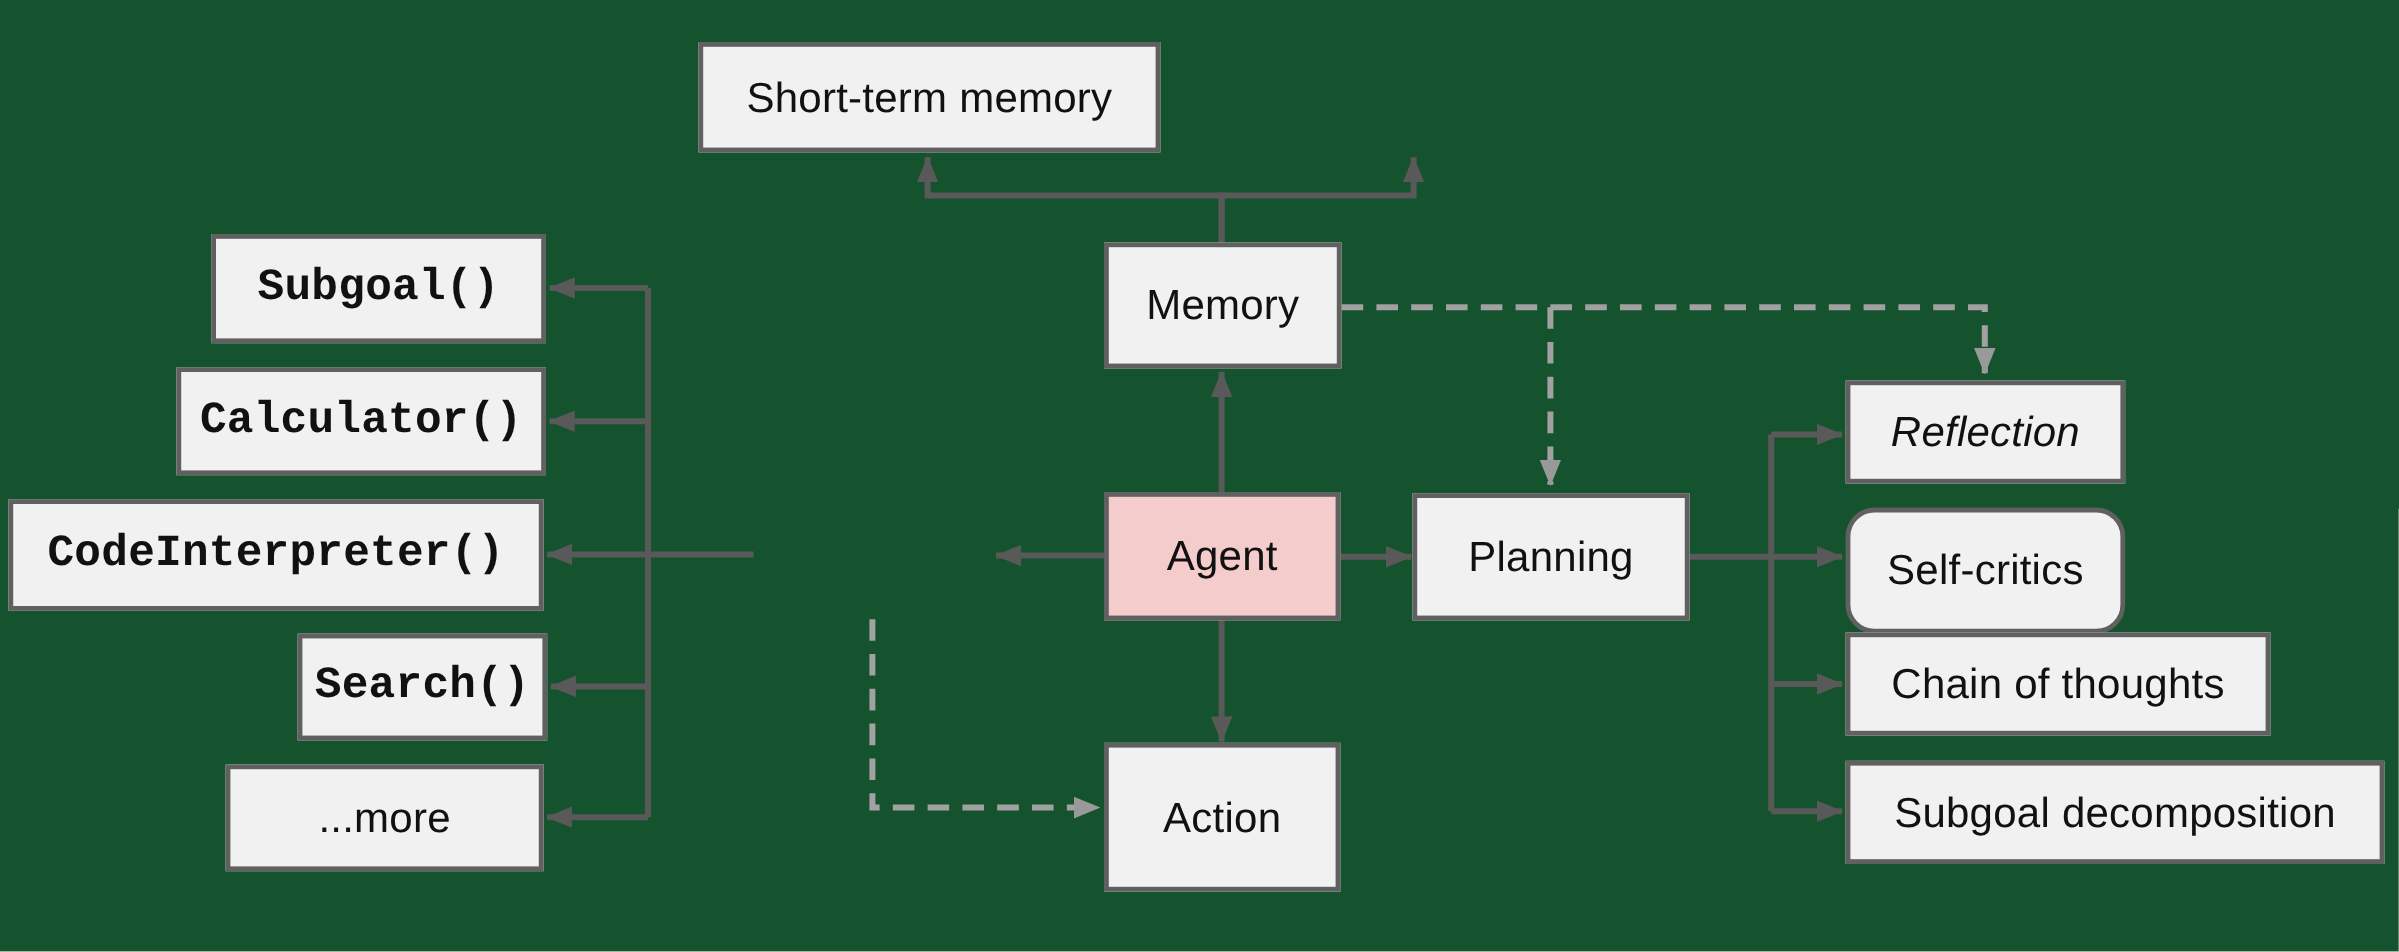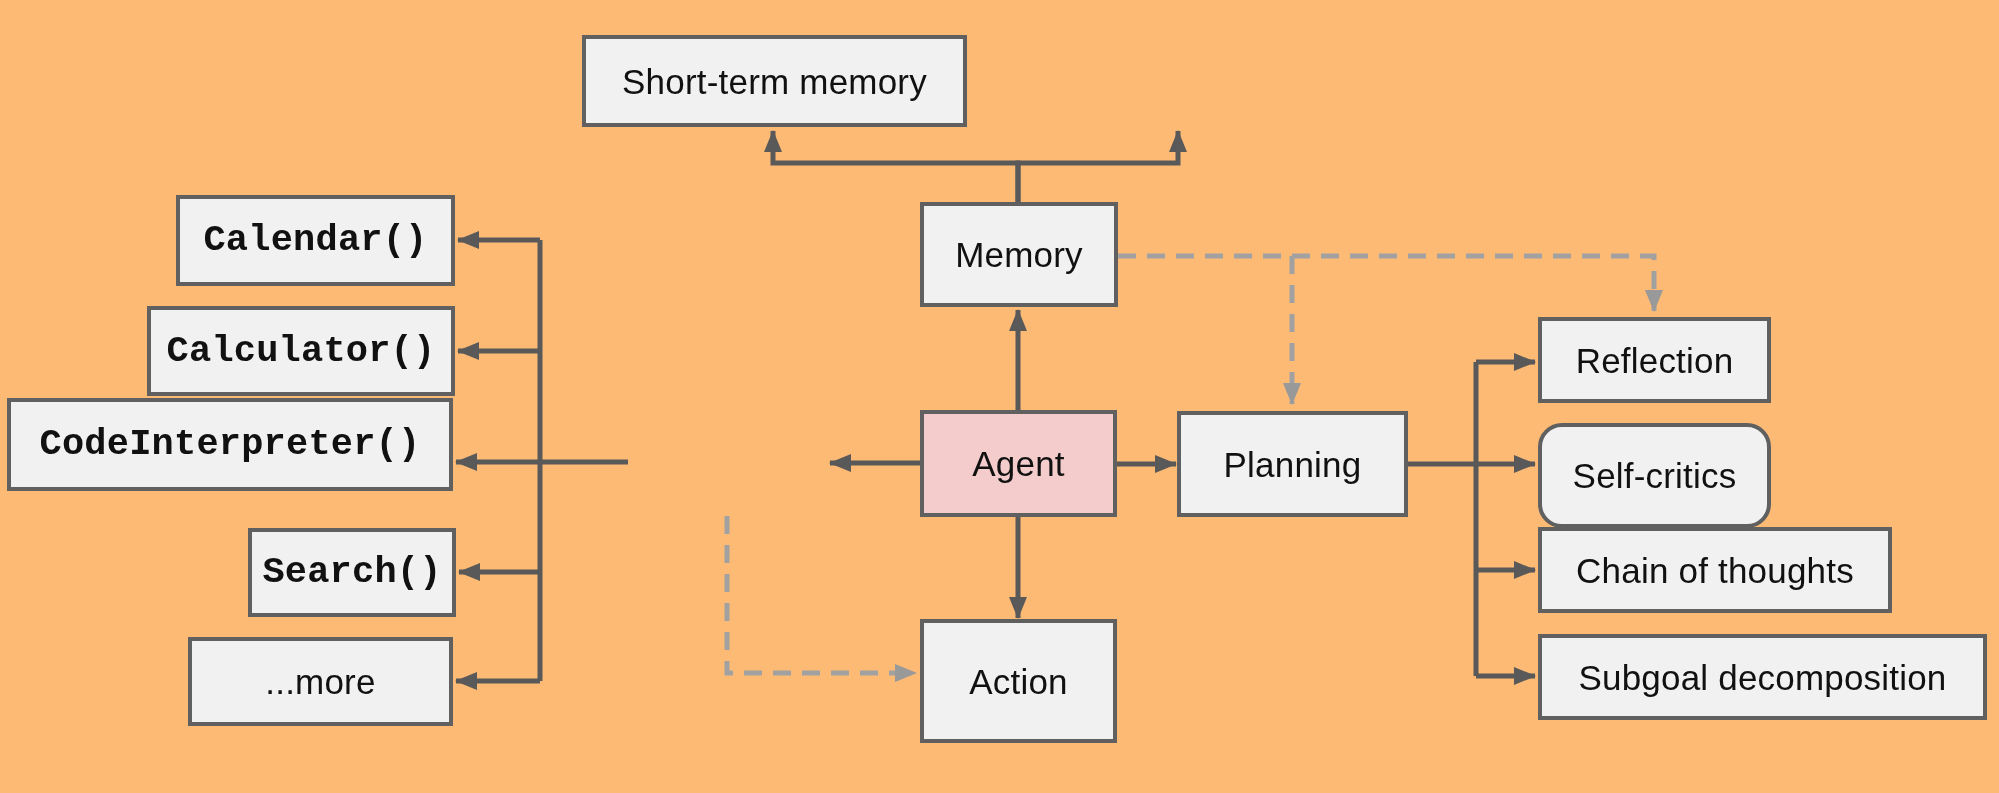--- a/index.html
+++ b/index.html
@@ -4,21 +4,21 @@
 <style>
   html, body {
     margin: 0;
     padding: 0;
     background: #ffffff;
   }
   .canvas {
     position: relative;
     width: 1999px;
     height: 793px;
-    background: #fdba74;
+    background: #14532d;
     overflow: hidden;
     font-family: "Liberation Sans", sans-serif;
   }
   .connectors {
     position: absolute;
     left: 0;
     top: 0;
     width: 1999px;
     height: 793px;
   }
@@ -102,36 +102,36 @@
     <span>Agent</span>
   </div>
   <div class="node" style="left:1177px; top:411px; width:231px; height:106px;">
     <span>Planning</span>
   </div>
   <div class="node" style="left:920px; top:619px; width:197px; height:124px;">
     <span>Action</span>
   </div>
 
   <div class="node mono" style="left:176px; top:195px; width:279px; height:91px;">
-    <span>Calendar()</span>
+    <span>Subgoal()</span>
   </div>
   <div class="node mono" style="left:147px; top:306px; width:308px; height:90px;">
     <span>Calculator()</span>
   </div>
-  <div class="node mono" style="left:7px; top:398px; width:446px; height:93px;">
+  <div class="node mono" style="left:7px; top:416px; width:446px; height:93px;">
     <span>CodeInterpreter()</span>
   </div>
   <div class="node mono" style="left:248px; top:528px; width:208px; height:89px;">
     <span>Search()</span>
   </div>
   <div class="node" style="left:188px; top:637px; width:265px; height:89px;text-align:right;">
     <span>...more</span>
   </div>
 
-  <div class="node" style="left:1538px; top:317px; width:233px; height:86px;">
+  <div class="node" style="left:1538px; top:317px; width:233px; height:86px;font-style:italic;">
     <span>Reflection</span>
   </div>
   <div class="node" style="left:1538px; top:423px; width:233px; height:105px;border-radius:24px;">
     <span>Self-critics</span>
   </div>
   <div class="node" style="left:1538px; top:527px; width:354px; height:86px;">
     <span>Chain of thoughts</span>
   </div>
   <div class="node" style="left:1538px; top:634px; width:449px; height:86px;">
     <span>Subgoal decomposition</span>

